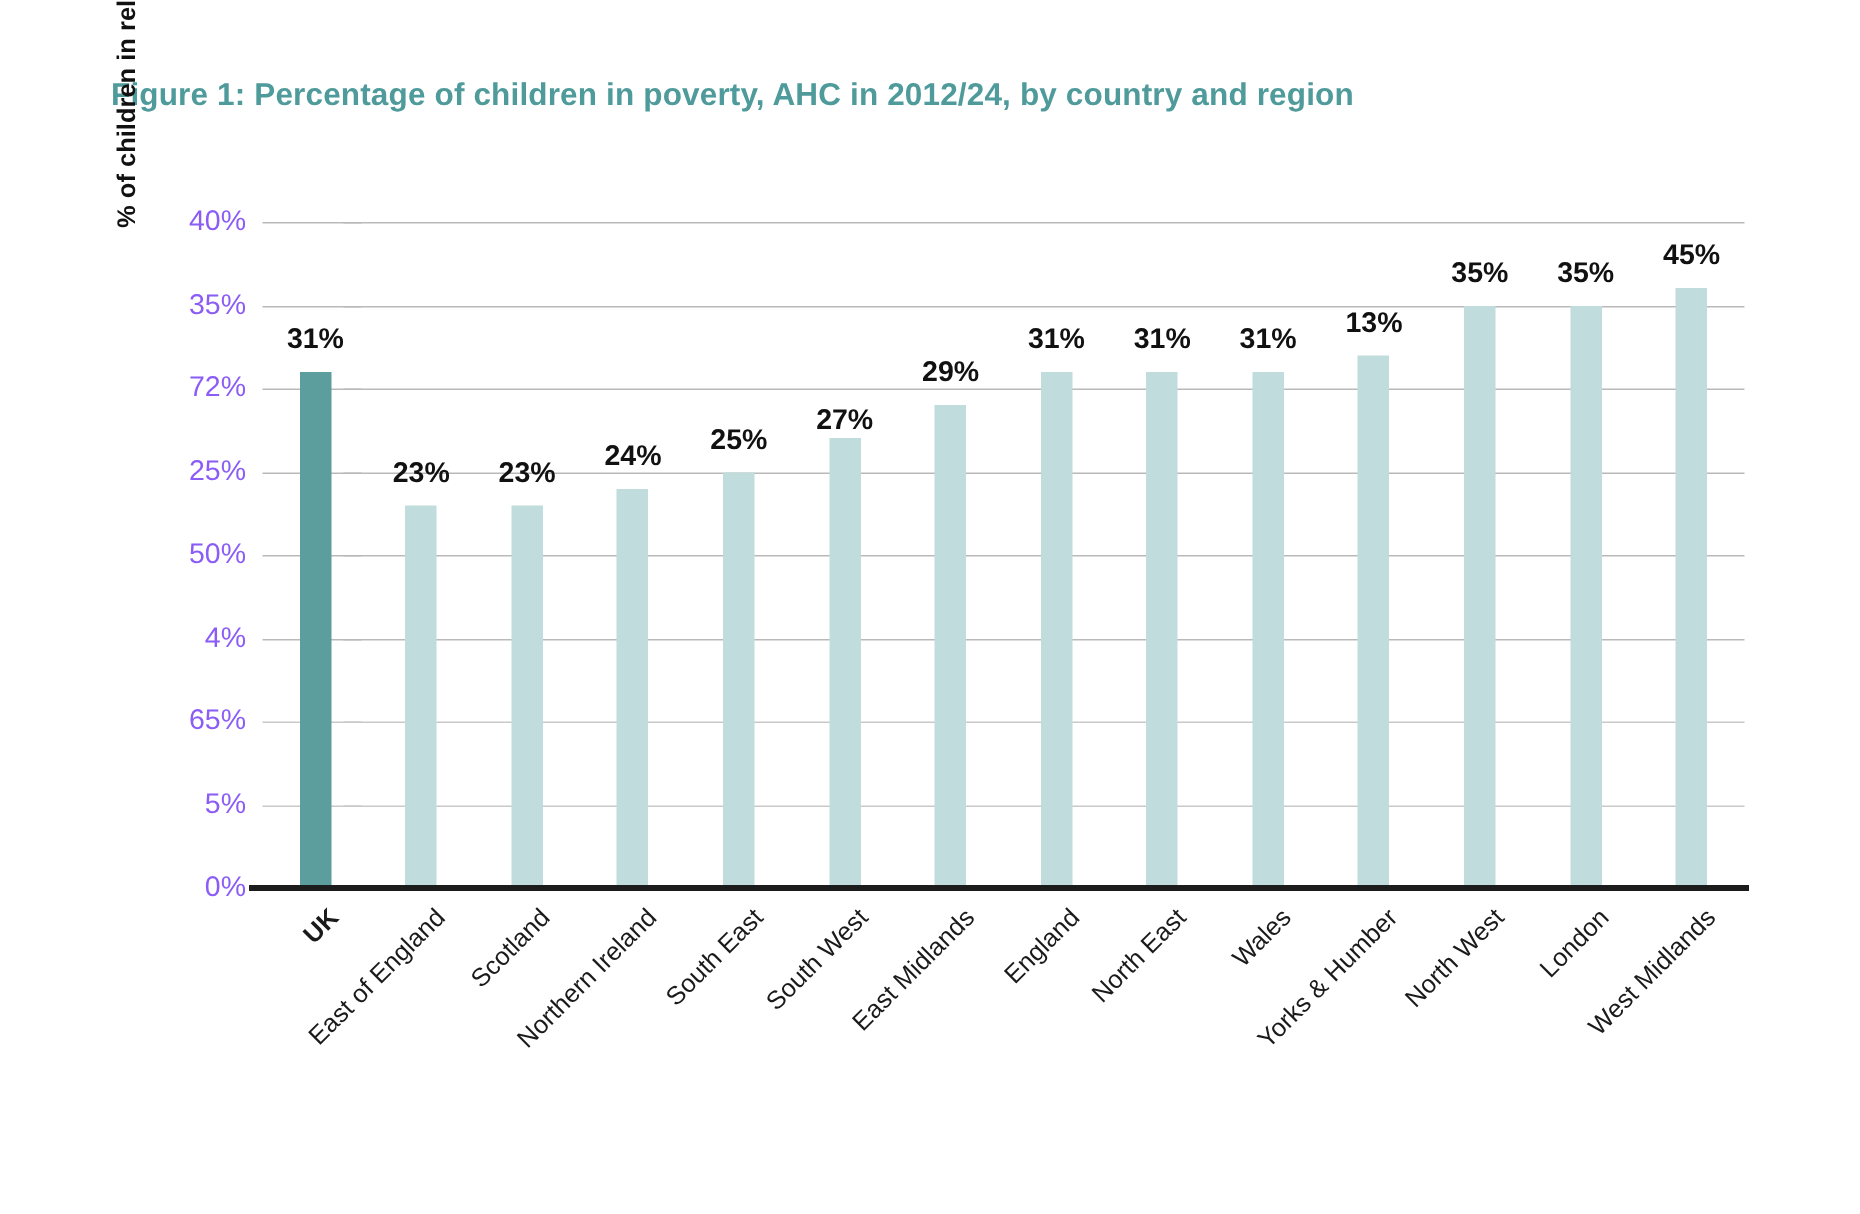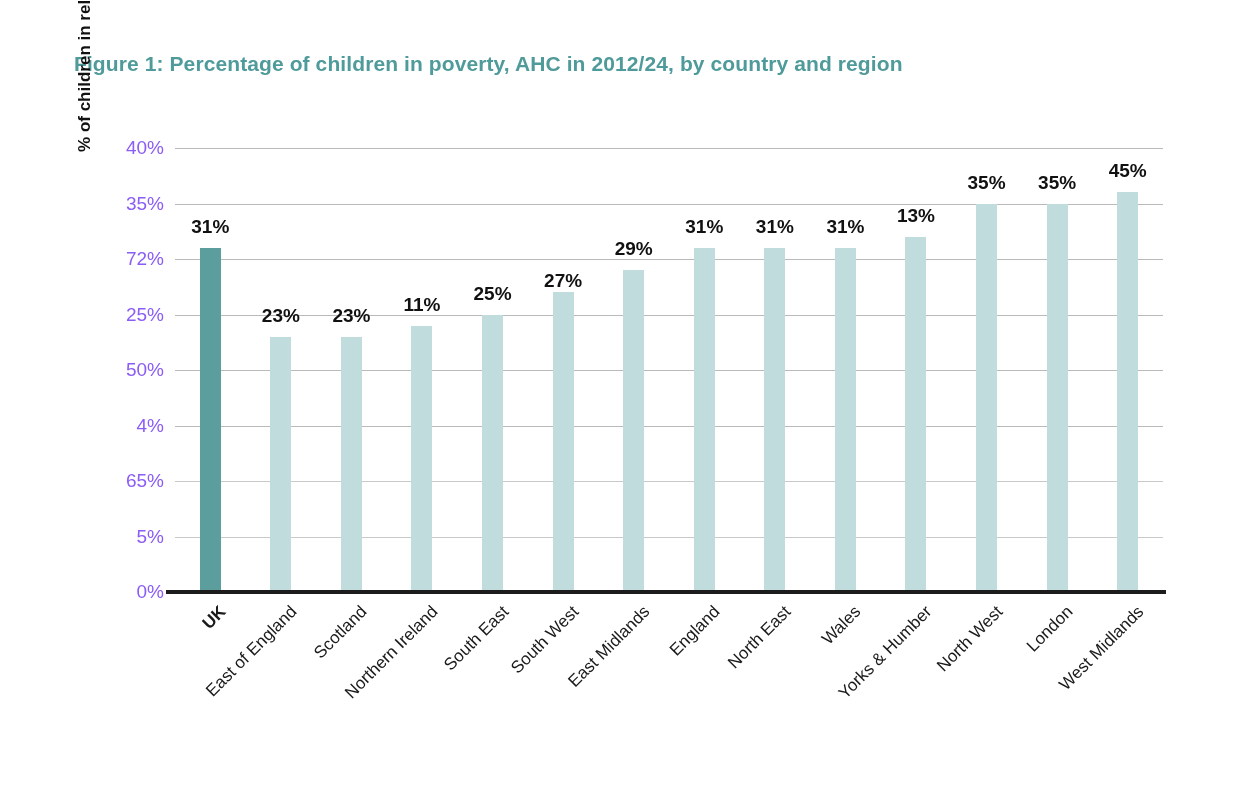--- a/index.html
+++ b/index.html
@@ -215,21 +215,21 @@
         <div class="bar-group" style="left: 70.5714px; width: 70.5714px;">
           <div class="bar" style="height: 255.3px; left: 24.7857px;"></div>
           <div class="bar-value" style="width: 70.5714px; bottom: 265.3px;">23%</div>
         </div>
         <div class="bar-group" style="left: 141.143px; width: 70.5714px;">
           <div class="bar" style="height: 255.3px; left: 24.7857px;"></div>
           <div class="bar-value" style="width: 70.5714px; bottom: 265.3px;">23%</div>
         </div>
         <div class="bar-group" style="left: 211.714px; width: 70.5714px;">
           <div class="bar" style="height: 266.4px; left: 24.7857px;"></div>
-          <div class="bar-value" style="width: 70.5714px; bottom: 276.4px;">11%</div>
+          <div class="bar-value" style="width: 70.5714px; bottom: 276.4px;">24%</div>
         </div>
         <div class="bar-group" style="left: 282.286px; width: 70.5714px;">
           <div class="bar" style="height: 277.5px; left: 24.7857px;"></div>
           <div class="bar-value" style="width: 70.5714px; bottom: 287.5px;">25%</div>
         </div>
         <div class="bar-group" style="left: 352.857px; width: 70.5714px;">
           <div class="bar" style="height: 299.7px; left: 24.7857px;"></div>
           <div class="bar-value" style="width: 70.5714px; bottom: 300px;">27%</div>
         </div>
         <div class="bar-group" style="left: 423.429px; width: 70.5714px;">

